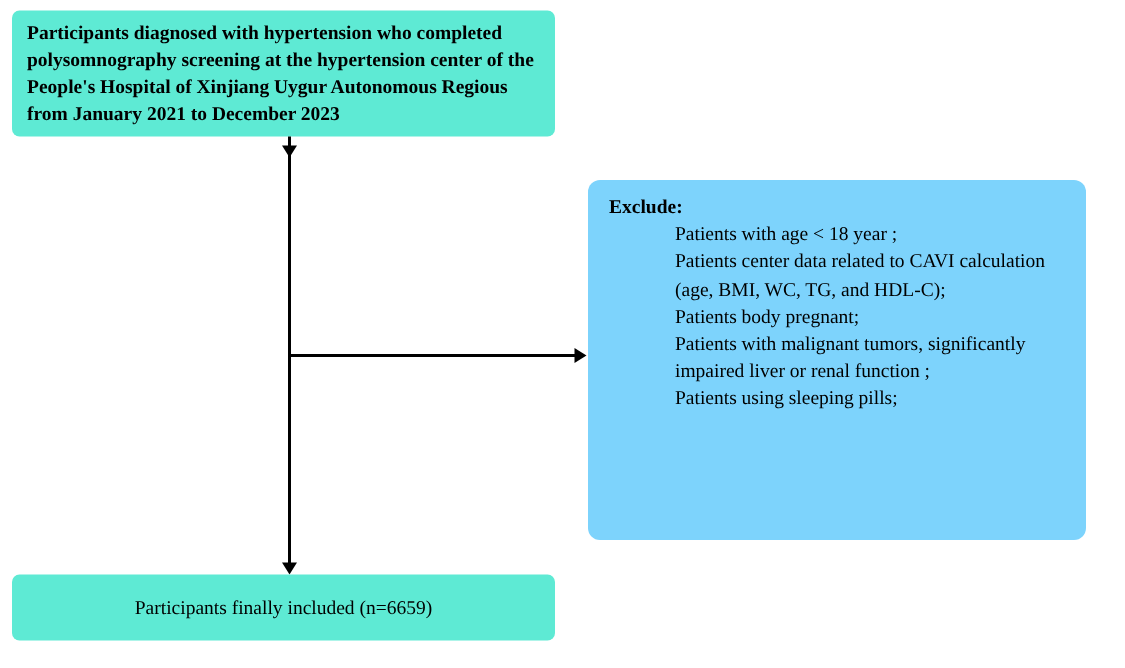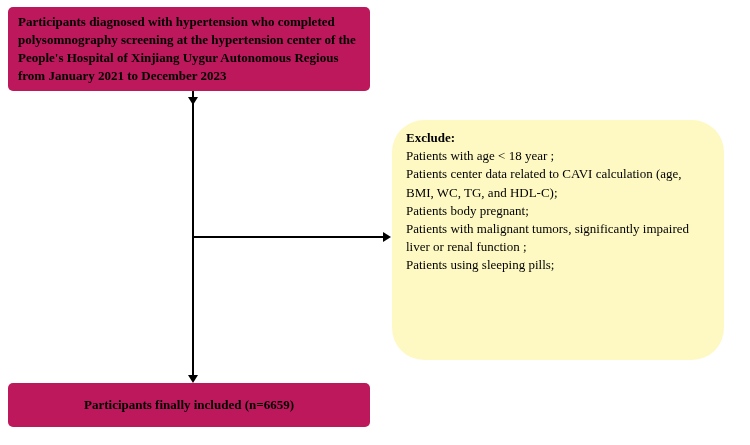--- a/index.html
+++ b/index.html
@@ -6,49 +6,49 @@
   .canvas {
     position: relative;
     width: 750px;
     height: 445px;
     background: #ffffff;
     font-family: "Liberation Serif", serif;
     color: #000000;
     overflow: hidden;
   }
   .box { position: absolute; box-sizing: border-box; }
-  .peach { background: #be185d; border-radius: 5px; }
+  .peach { background: #5eead4; border-radius: 5px; }
   .top-box {
     left: 8px; top: 7px;
     width: 362px; height: 84px;
     padding: 6px 10px;
     font-weight: bold;
     font-size: 13px;
     line-height: 1.38;
     text-align: left;
   }
   .bottom-box {
     left: 8px; top: 383px;
     width: 362px; height: 44px;
     display: flex; align-items: center; justify-content: center;
-    font-weight: bold;
+    font-weight: normal;
     font-size: 13px;
     text-align: center;
   }
   .exclude-box {
     left: 392px; top: 120px;
     width: 332px; height: 240px;
-    background: #fef9c3;
-    border-radius: 32px;
+    background: #7dd3fc;
+    border-radius: 8px;
     padding: 9px 14px;
     font-size: 13px;
     line-height: 1.4;
   }
   .exclude-title { font-weight: bold; }
-  .exclude-item { font-weight: normal; }
+  .exclude-item { font-weight: normal; margin-left: 44px; }
   .line { position: absolute; background: #000000; }
   .v-line-main { left: 192px; top: 91px; width: 1.5px; height: 286px; }
   .h-line-branch { left: 192px; top: 236px; width: 192px; height: 1.5px; }
   .arrow-down {
     position: absolute;
     width: 0; height: 0;
     border-left: 5px solid transparent;
     border-right: 5px solid transparent;
     border-top: 8px solid #000000;
   }

